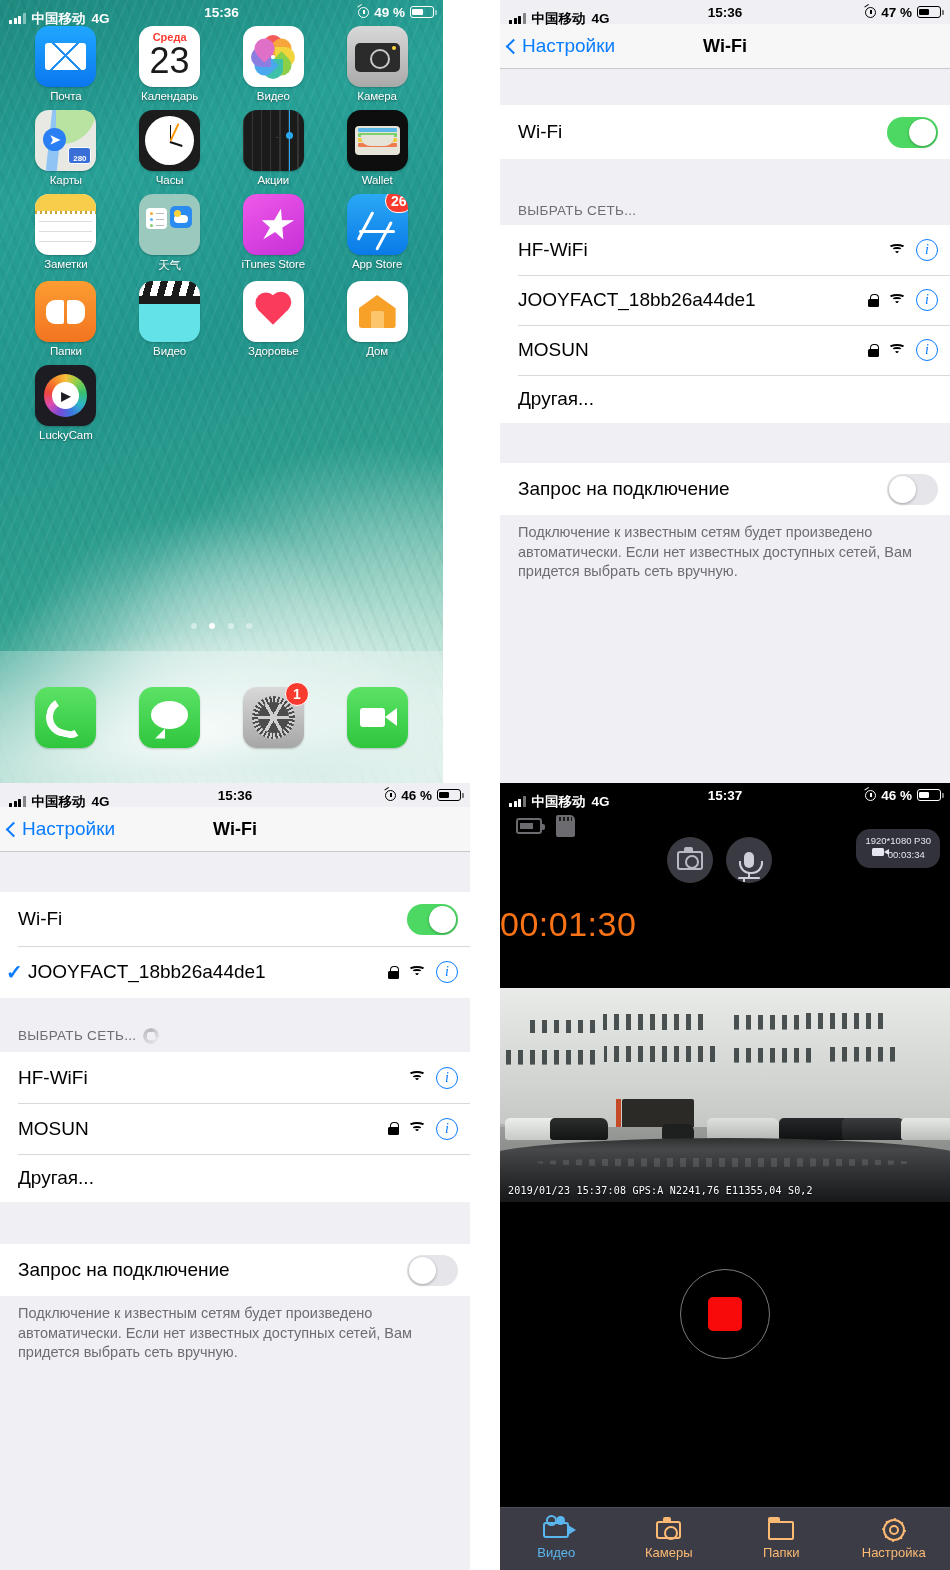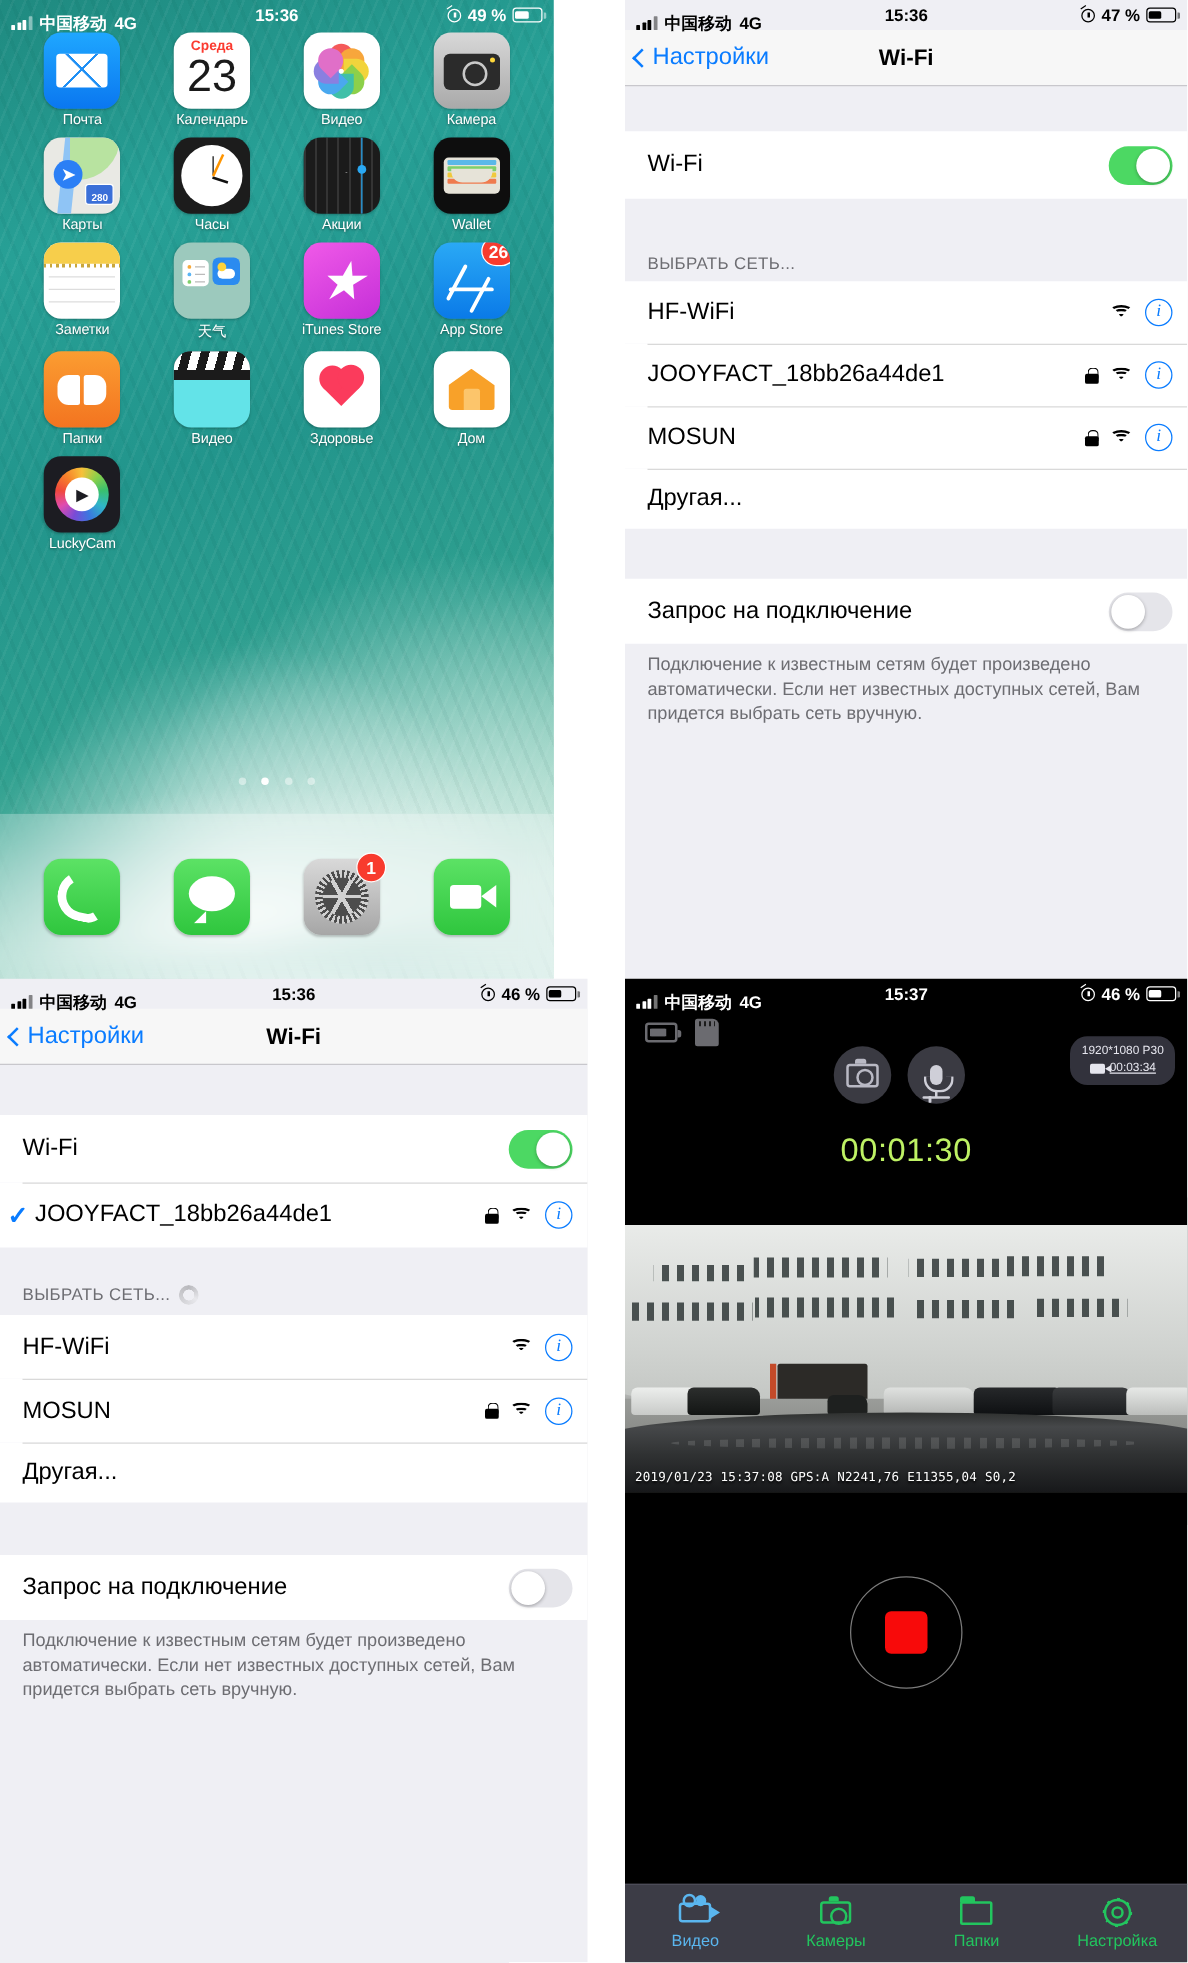--- a/index.html
+++ b/index.html
@@ -235,25 +235,25 @@
   .gl-cam:before{content:"";position:absolute;left:6px;top:2px;width:10px;height:10px;border:2.2px solid #b9b9c4;border-radius:50%;}
   .gl-cam:after{content:"";position:absolute;left:5px;top:-6px;width:9px;height:4px;background:#b9b9c4;border-radius:2px 2px 0 0;}
   .gl-mic { width:10px;height:16px;background:#cfcfd8;border-radius:5px;position:relative;}
   .gl-mic:before{content:"";position:absolute;left:-5px;top:9px;width:20px;height:11px;
     border:2.2px solid #cfcfd8;border-top:none;border-radius:0 0 11px 11px;}
   .gl-mic:after{content:"";position:absolute;left:4px;top:21px;width:2px;height:5px;background:#cfcfd8;
     box-shadow:-5px 4px 0 0 #cfcfd8, -5px 4px 0 0 #cfcfd8;}
   .gl-mic em{position:absolute;left:-6px;top:25px;width:22px;height:2.4px;background:#cfcfd8;border-radius:2px;}
   .resbox { position:absolute; right:10px; top:14px; background:#32323c; border-radius:14px;
     padding:5px 9px; text-align:center; color:#e6e6ee; font-size:9.5px; line-height:1.5; }
-  .resbox .r2 { display:flex; align-items:center; justify-content:center; gap:4px;text-decoration:underline; }
+  .resbox .r2 { display:flex; justify-content:center; gap:4px; }
   .mini-rec { width:12px;height:8px;background:#e6e6ee;border-radius:1.5px;position:relative;flex:none;}
   .mini-rec:after{content:"";position:absolute;right:-5px;top:1px;border-top:3px solid transparent;
     border-bottom:3px solid transparent;border-right:5px solid #e6e6ee;}
-  .d-timer { text-align:center; color:#bef264; font-size:26px; letter-spacing:.5px; margin-top:-6px; }
+  .d-timer { text-align:left; color:#f97316; font-size:34px; letter-spacing:.5px; margin-top:-6px; }
   .d-video { position:relative; width:100%; height:262px; margin-top:22px; background:#000; overflow:hidden; }
   .vscene { position:absolute; left:0; right:0; top:22px; bottom:26px; overflow:hidden;
     background:linear-gradient(180deg,#f2f3f1 0%,#e2e4e2 46%,#d7d9d7 58%,#bdbfbd 62%, #7c7e7c 72%, #4a4c4a 85%, #2a2b2a 100%);}
   .bldg { position:absolute; left:-4%; top:0; width:108%; height:68%;
     background:linear-gradient(180deg,#e9ebe9,#cfd2cf 70%,#c2c5c2);
     border-radius:0 0 44% 30% / 0 0 18% 14%;}
   .bldg:after{content:"";position:absolute;left:0;right:0;top:0;height:100%;
     background:
       repeating-linear-gradient(90deg, rgba(40,48,48,.82) 0 5px, transparent 5px 12px);
     -webkit-mask:
@@ -287,21 +287,21 @@
     border-radius:50%;}
   .osd { position:absolute; left:8px; bottom:32px; color:#fff; font-family:"DejaVu Sans Mono",monospace;
     font-size:10px; letter-spacing:.2px; text-shadow:0 1px 2px #000; z-index:4;}
   .d-rec { position:relative; height:172px; display:flex; align-items:center; justify-content:center; }
   .recbtn { width:90px;height:90px;border-radius:50%;border:1.5px solid #7b7b7b;
     display:flex;align-items:center;justify-content:center;cursor:pointer;}
   .recbtn i { width:34px;height:34px;background:#f80a0a;border-radius:5px;display:block;}
   .d-tabs { position:absolute; left:0; right:0; bottom:0; height:63px; background:#3c3c46;
     display:flex; border-top:1px solid #4c4c58; }
   .d-tab { flex:1; display:flex; flex-direction:column; align-items:center; justify-content:center; gap:3px;
-    color:#22c55e; font-size:13px; cursor:pointer; }
+    color:#fdba74; font-size:13px; cursor:pointer; }
   .d-tab.active { color:#5ab6ef; }
   .t-gl { height:24px; display:flex; align-items:center; justify-content:center; }
   .gl-video{width:26px;height:16px;border:2.2px solid currentColor;border-radius:3px;position:relative;}
   .gl-video:after{content:"";position:absolute;right:-9px;top:1px;border-top:5px solid transparent;
     border-bottom:5px solid transparent;border-left:8px solid currentColor;}
   .gl-video:before{content:"";position:absolute;left:1px;top:-9px;width:7px;height:7px;
     border:2.2px solid currentColor;border-radius:50%;box-shadow:9px 0 0 -1px currentColor;}
   .gl-cam2{width:25px;height:18px;border:2.2px solid currentColor;border-radius:3px;position:relative;}
   .gl-cam2:before{content:"";position:absolute;left:6px;top:3px;width:10px;height:10px;border:2.2px solid currentColor;border-radius:50%;}
   .gl-cam2:after{content:"";position:absolute;left:5px;top:-6px;width:8px;height:4px;background:currentColor;border-radius:2px 2px 0 0;}

